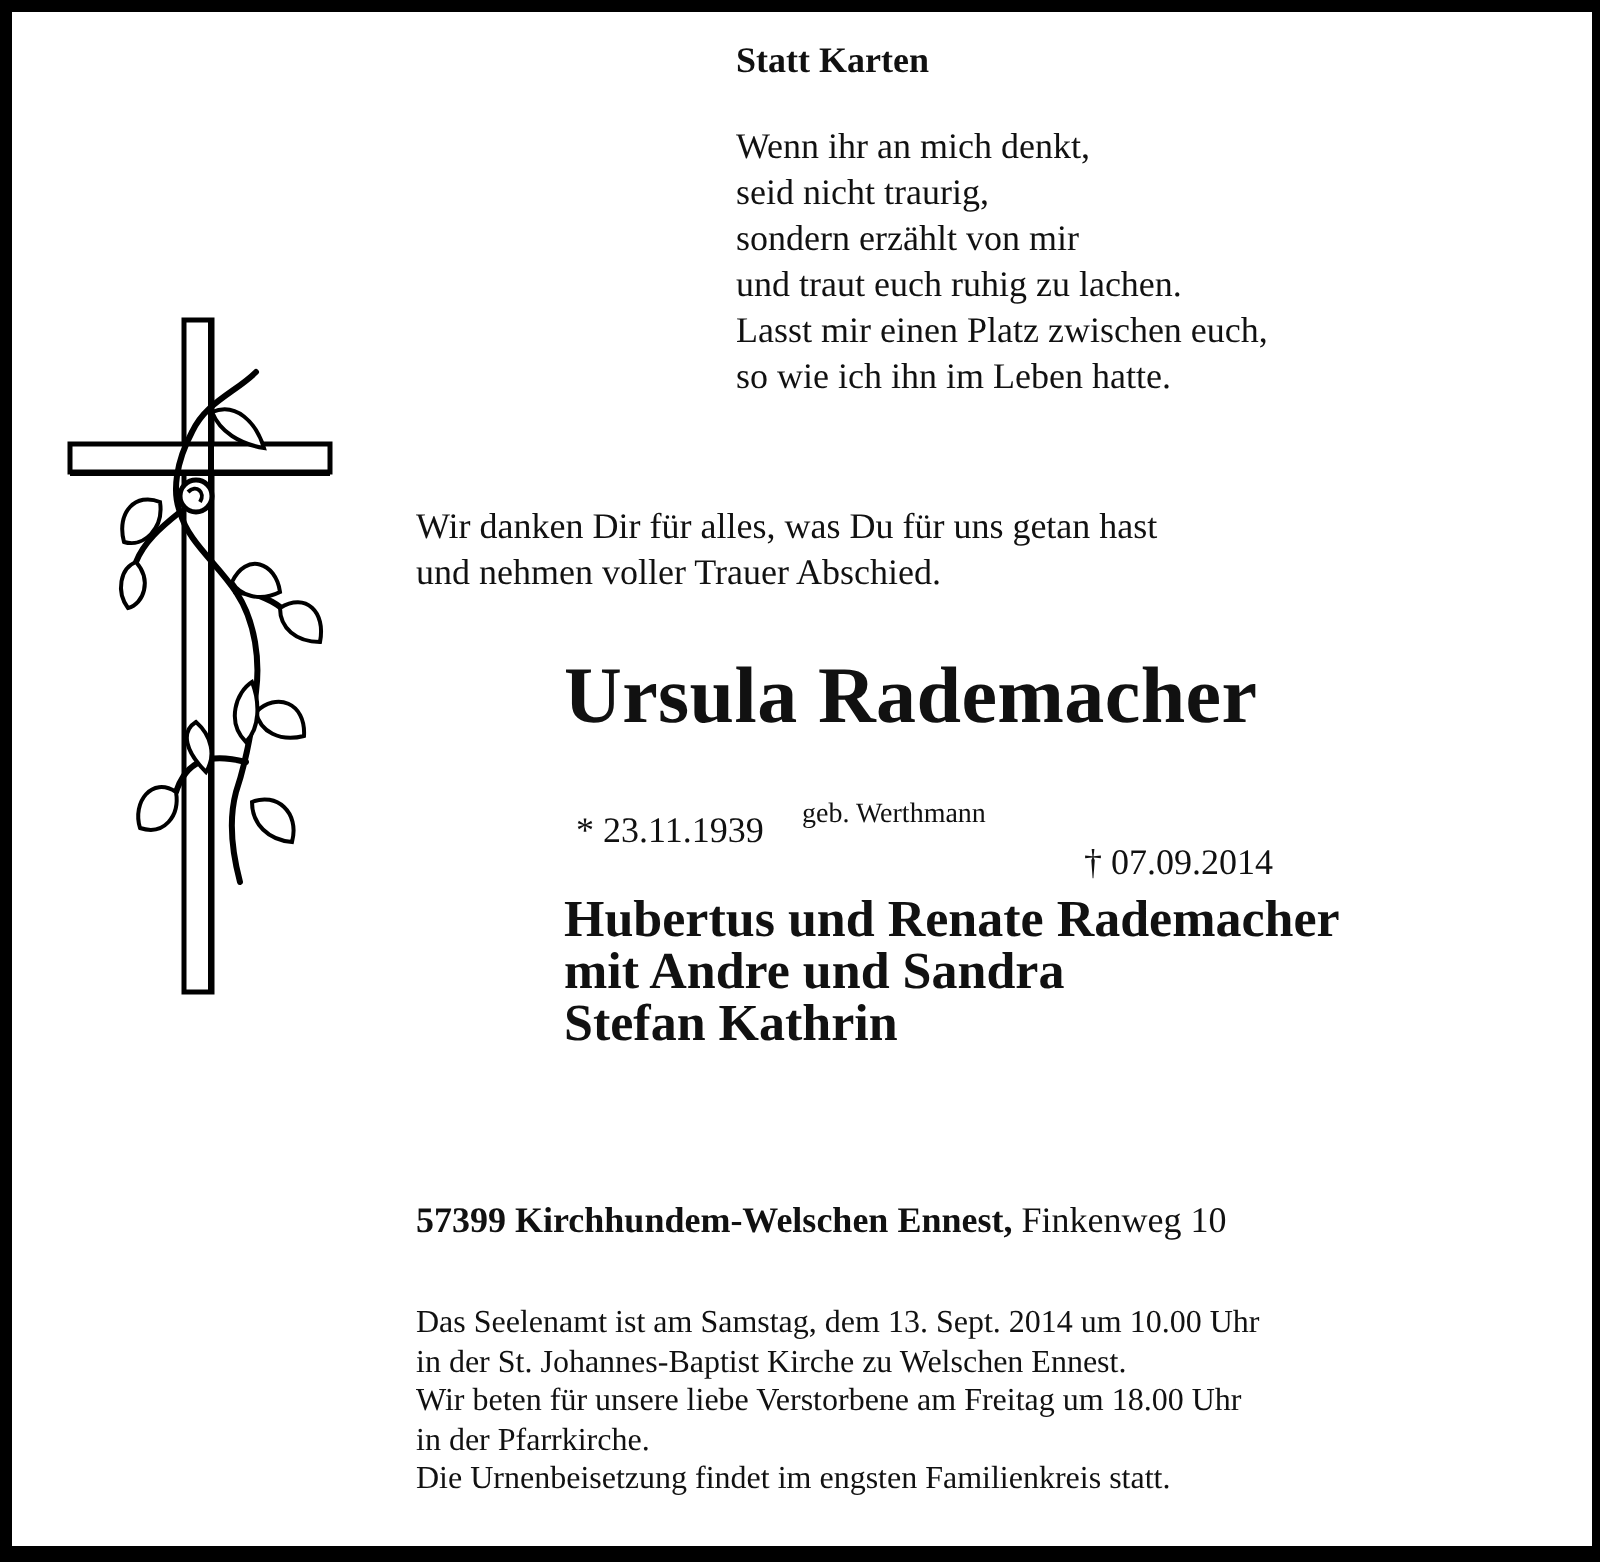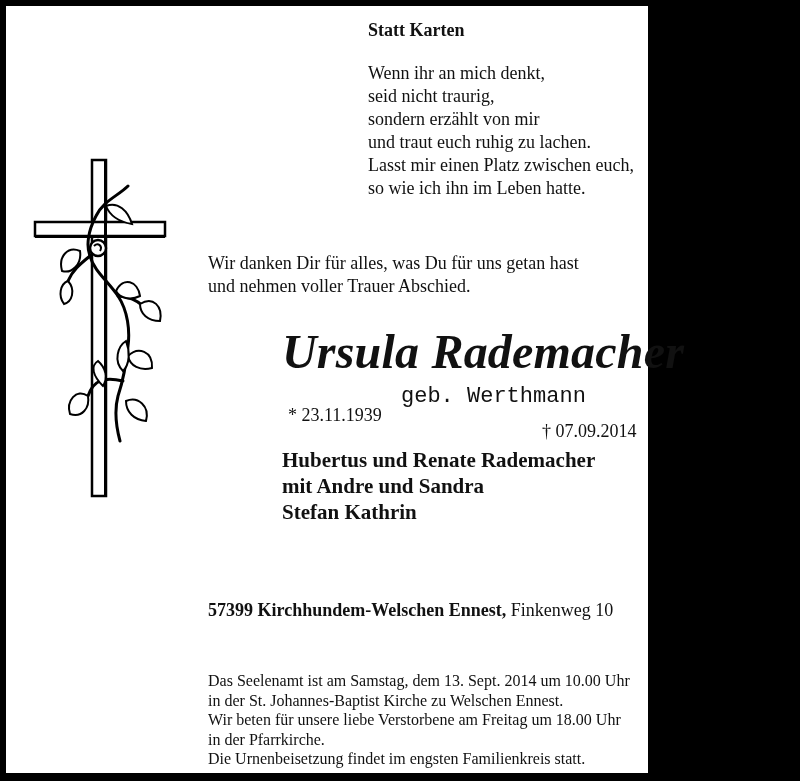--- a/index.html
+++ b/index.html
@@ -1,29 +1,29 @@
 <!DOCTYPE html>
 <html><head>
   <meta charset="utf-8">
   <style>
     html, body { margin:0; padding:0; }
     body { width:800px; height:781px; background:#000; position:relative; overflow:hidden; font-family:"Liberation Serif","DejaVu Serif",serif; color:#111; }
-    .page { position:absolute; left:6px; top:6px; width:642px; height:767px; background:#fff; }
+    .page { position:absolute; left:6px; top:6px; width:790px; height:767px; background:#fff; }
     .abs { position:absolute; white-space:nowrap; }
     .heading { left:362px; top:14px; font-size:18px; font-weight:bold; }
     .poem { left:362px; top:56px; font-size:18px; line-height:23px; }
     .thanks { left:202px; top:246px; font-size:18px; line-height:23px; }
-    .name { left:276px; top:318px; font-size:48px; font-weight:bold; font-style:italic; letter-spacing:0.2px; }
-    .maiden { left:395px; top:378px; font-size:22px;font-family:Liberation Mono, monospace; }
+    .name { left:276px; top:318px; font-size:40px; font-weight:bold; letter-spacing:0.2px; }
+    .maiden { left:395px; top:394px; font-size:14px; }
     .born { left:282px; top:399px; font-size:18px; }
     .died { left:536px; top:399px; font-size:18px;margin-top:16px; }
-    .family { left:276px; top:441px; font-size:21px; font-weight:bold; line-height:26px; }
+    .family { left:276px; top:441px; font-size:26px; font-weight:bold; line-height:26px; }
     .address { left:202px; top:594px; font-size:18px; }
     .address b { font-weight:bold; }
-    .info { left:202px; top:646px; font-size:16px; line-height:19.5px;margin-top:19px; }
+    .info { left:202px; top:646px; font-size:16px; line-height:19.5px; }
     .cross { position:absolute; left:22px; top:150px; width:140px; height:345px; }
     .line { display:block; }
   </style>
 </head>
 <body>
 
 <div class="page">
 
   <svg class="cross" viewBox="0 0 140 345">
     <g fill="#fff" stroke="#000" stroke-width="2.5">

